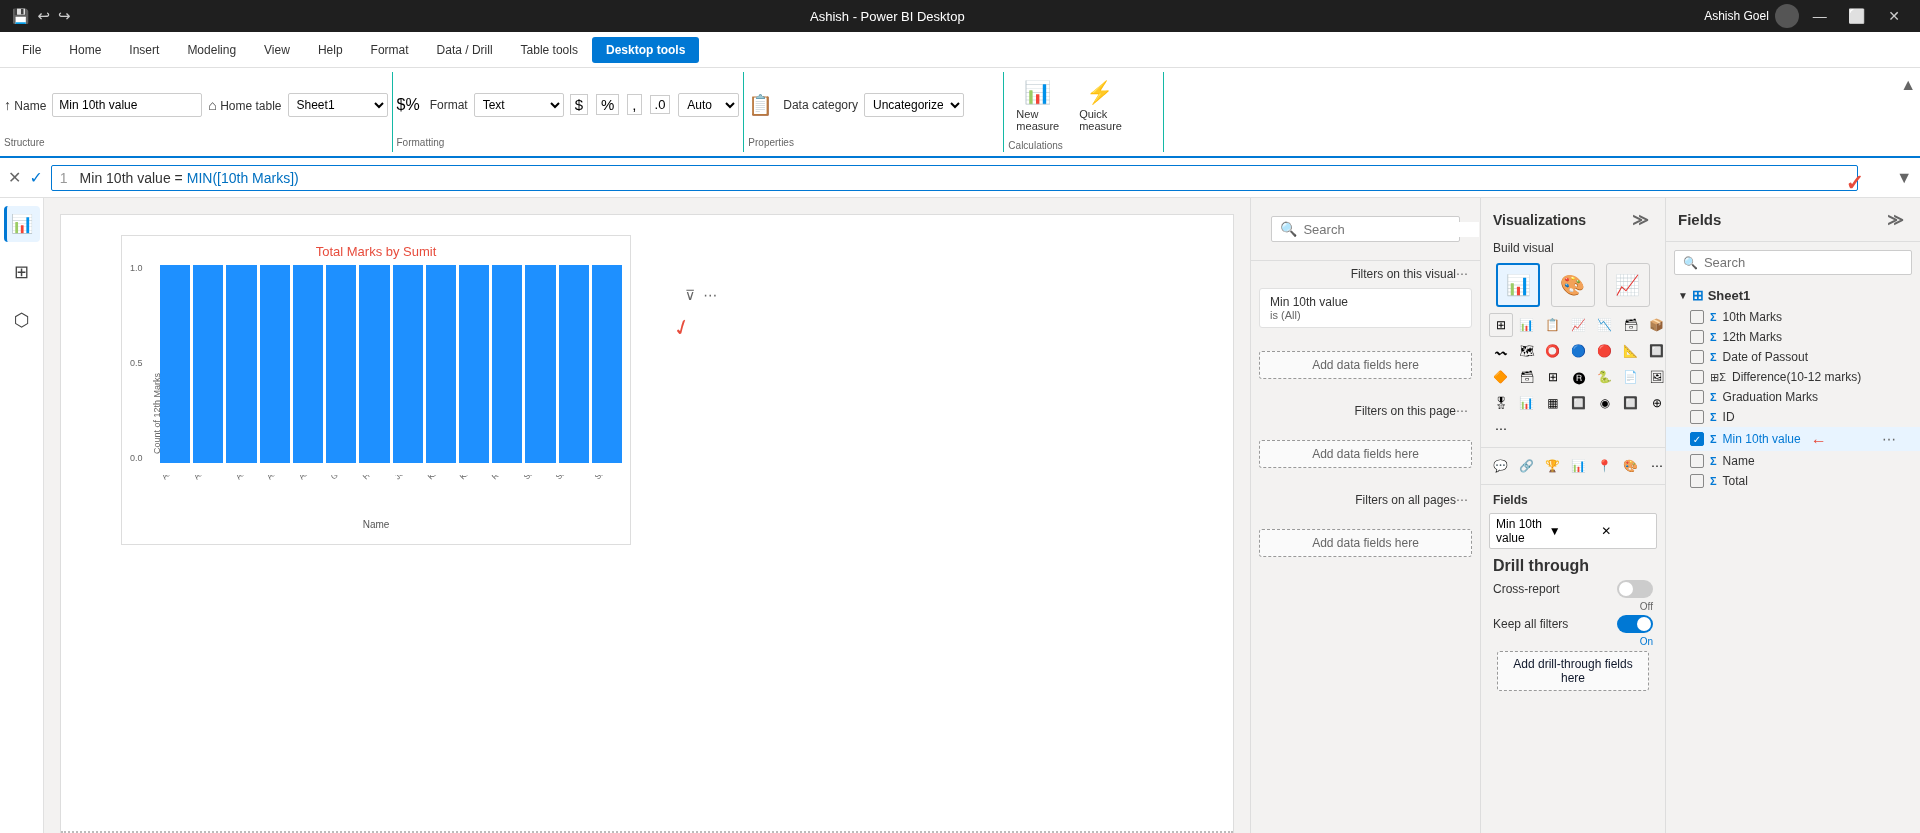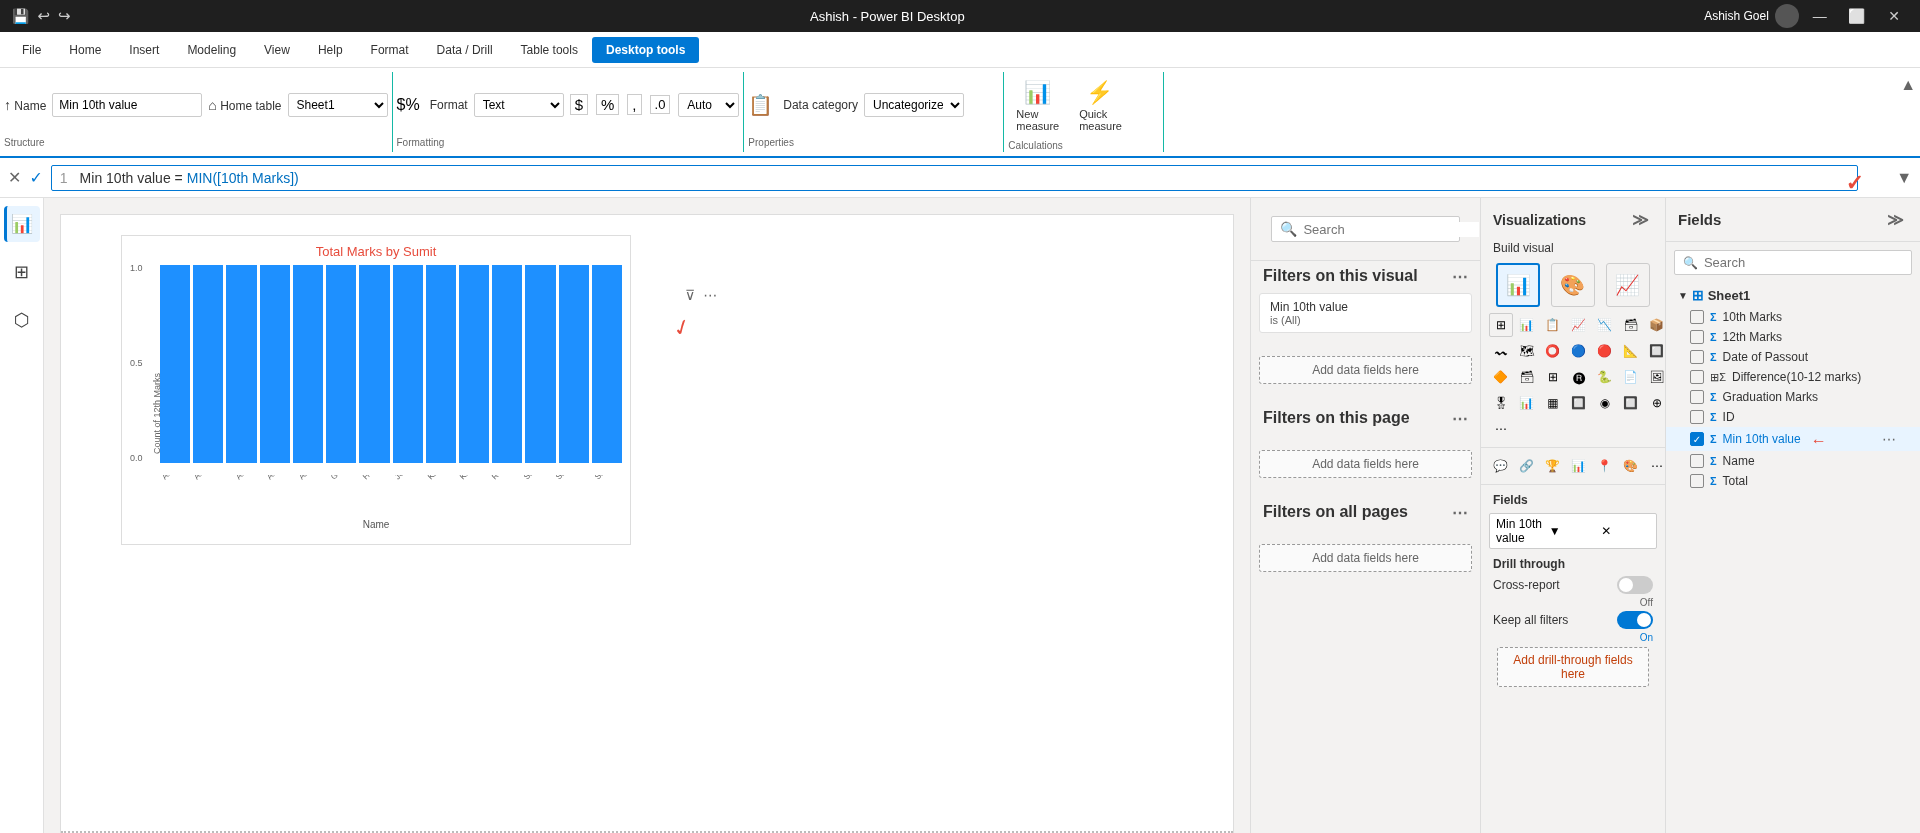--- a/index.html
+++ b/index.html
@@ -223,26 +223,26 @@
       padding: 4px 8px;
       gap: 6px;
     }
     .search-box input {
       border: none;
       outline: none;
       flex: 1;
       font-size: 13px;
     }
     .filter-section-header {
-      font-size: 16px;
-      font-weight: 700;
+      font-size: 12px;
+      font-weight: 400;
       color: #333;
       padding: 6px 12px 3px;
       display: flex;
-      justify-content: space-between;
+      justify-content: flex-end;
     }
     .filter-item {
       background: #fff;
       margin: 4px 8px;
       border-radius: 3px;
       padding: 6px 10px;
       font-size: 12px;
       color: #333;
       border: 1px solid #e0e0e0;
     }
@@ -299,21 +299,21 @@
       border: 1px solid #ccc;
       border-radius: 2px;
       background: #fff;
       padding: 3px 6px;
       font-size: 12px;
       cursor: pointer;
       gap: 4px;
     }
     .fields-dropdown span { flex: 1; }
     .drill-through-label {
-      font-size: 12px;
+      font-size: 16px;
       font-weight: 600;
       color: #333;
       padding: 6px 12px 2px;
     }
     .toggle-row {
       display: flex;
       align-items: center;
       justify-content: space-between;
       padding: 3px 12px;
       font-size: 12px;
@@ -335,21 +335,21 @@
       height: 14px;
       background: #fff;
       border-radius: 50%;
     }
     .add-drill-btn {
       margin: 4px 16px;
       padding: 5px 10px;
       border: 1px dashed #999;
       border-radius: 3px;
       text-align: center;
-      color: #c2410c;
+      color: #0f172a;
       font-size: 12px;
       cursor: pointer;
       background: #fafafa;
     }
 
     
     .fields-pane {
       width: 255px;
       background: #f3f2f1;
       border-left: 1px solid #ddd;

